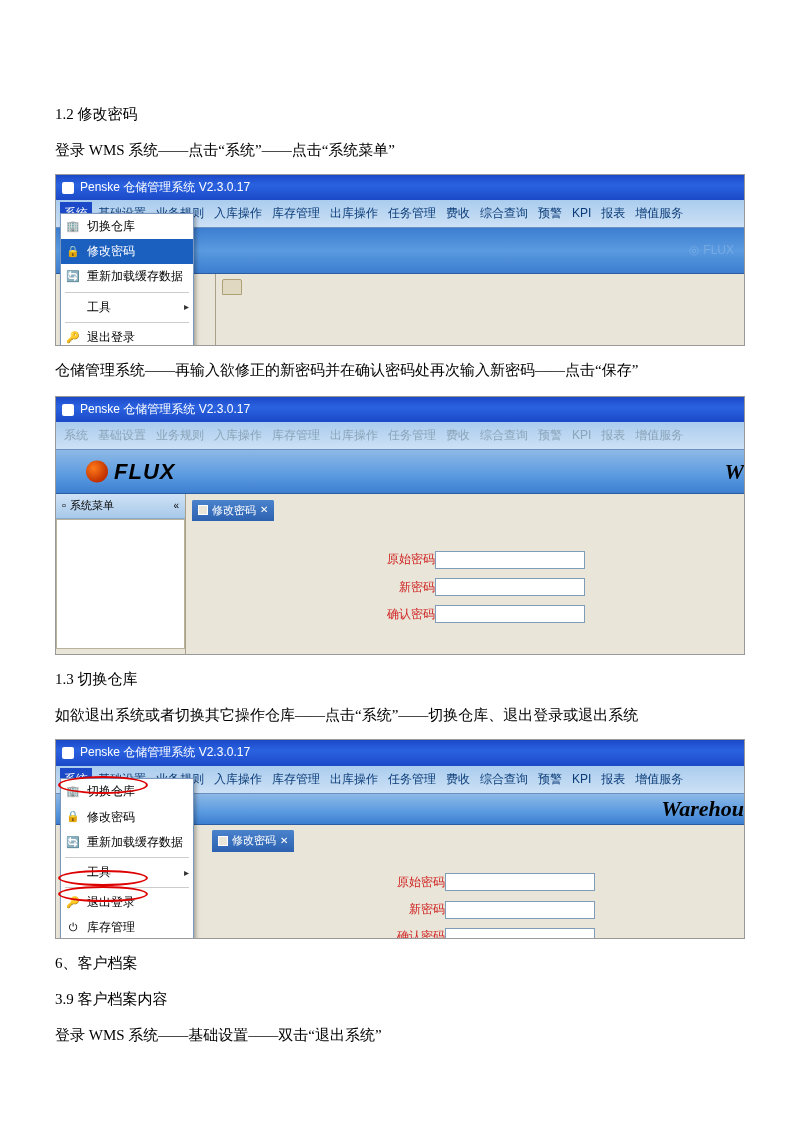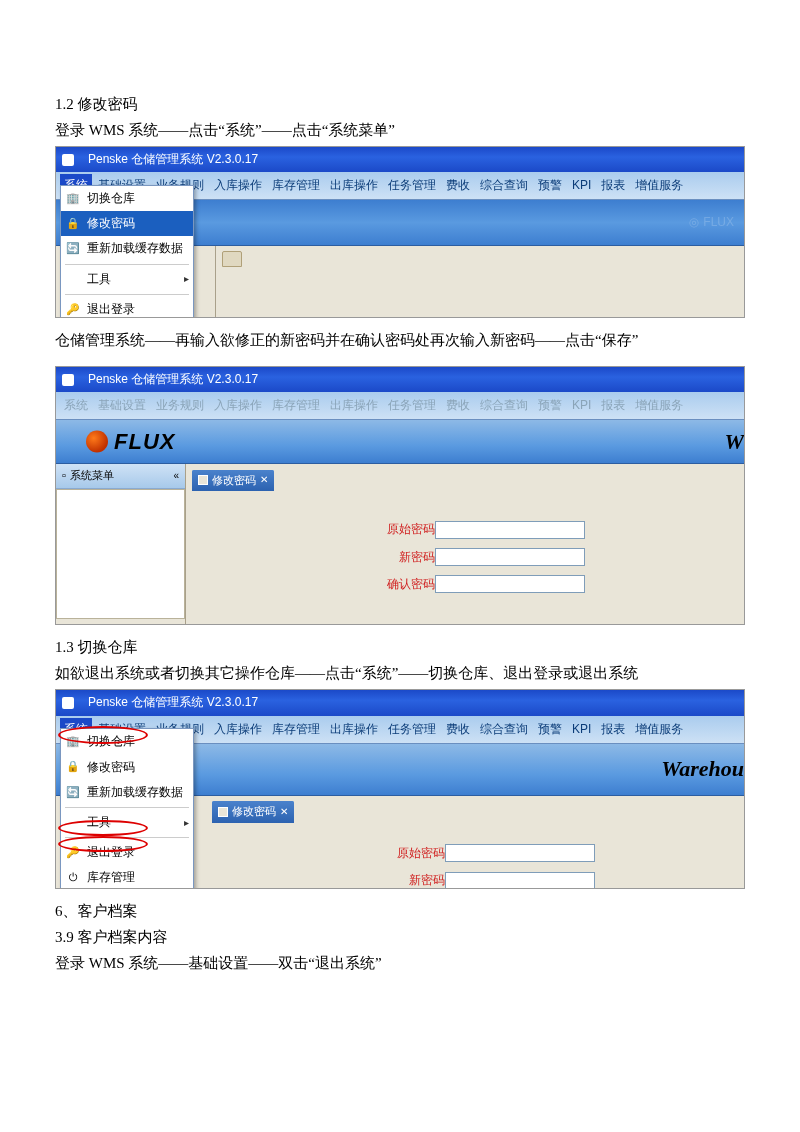--- a/index.html
+++ b/index.html
@@ -1,21 +1,21 @@
 <!DOCTYPE html>
 <html><head>
 <meta charset="utf-8">
 <style>
   * { box-sizing: border-box; margin: 0; padding: 0; }
   body { font-family: "SimSun", "宋体", serif; font-size: 15px; line-height: 1.6; background: #fff; width: 800px; margin: 0 auto; padding: 90px 55px 150px 55px; color: #000; }
-  .doc-text { margin: 2px 0; }
+  .doc-text { margin: 12px 0; }
   .screenshot { margin: 4px 0 10px 0; border: 1px solid #999; font-family: "Microsoft YaHei", "SimSun", sans-serif; position: relative; overflow: hidden; }
   
   
-  .titlebar { background: linear-gradient(#1b49c8, #2a62e0 40%, #1b49c8); color: #fff; font-size: 12px; padding: 3px 6px; display: flex; align-items: center; gap: 14px; }
+  .titlebar { background: linear-gradient(#1b49c8, #2a62e0 40%, #1b49c8); color: #fff; font-size: 12px; padding: 3px 6px; display: flex; align-items: center; gap: 6px; }
   .titlebar .ticon { width: 12px; height: 12px; background: #fff; border-radius: 2px; display: inline-block; }
   
   
   .menubar { background: linear-gradient(#aaccee, #cde1f5); font-size: 12px; padding: 2px 4px; display: flex; gap: 2px; border-bottom: 1px solid #6a8fc0; }
   .menubar .mi { padding: 2px 4px; color: #0b3c78; cursor: default; white-space: nowrap; }
   .menubar .mi.active { background: #1b49c8; color: #fff; }
   .menubar.faded .mi { color: #8aa4b8; }
   
   
   .dropdown { position: absolute; left: 4px; background: #fff; border: 1px solid #7a97c0; width: 134px; font-size: 12px; z-index: 20; box-shadow: 2px 2px 4px rgba(0,0,0,.3); }
@@ -231,21 +231,21 @@
     <div class="di">
         <span class="dicn">⏻</span>
         <span>库存管理</span>
       </div>
   </div>
 
   <div class="mark" style="left:2px; top:36px; width:90px; height:18px;"></div>
   <div class="mark" style="left:2px; top:130px; width:90px; height:16px;"></div>
   <div class="mark" style="left:2px; top:146px; width:90px; height:16px;"></div>
 
-  <div class="chrome-top" style="height:52px; background:linear-gradient(#8db9e6,#5a9ae0 60%,#3d7ed0);text-decoration:underline;">
+  <div class="chrome-top" style="height:31px; background:linear-gradient(#8db9e6,#5a9ae0 60%,#3d7ed0);text-decoration:underline;">
     <span class="wm-text">Warehou</span>
   </div>
   <div class="body-area" style="height:126px;">
     <div style="width:150px;"></div>
     <div class="mainpanel" style="min-height:120px;">
       <div class="tabstrip">
         <div class="tab">
             <span class="ticon2"></span>
             <span>修改密码</span>
             <span class="xicon">✕</span>

